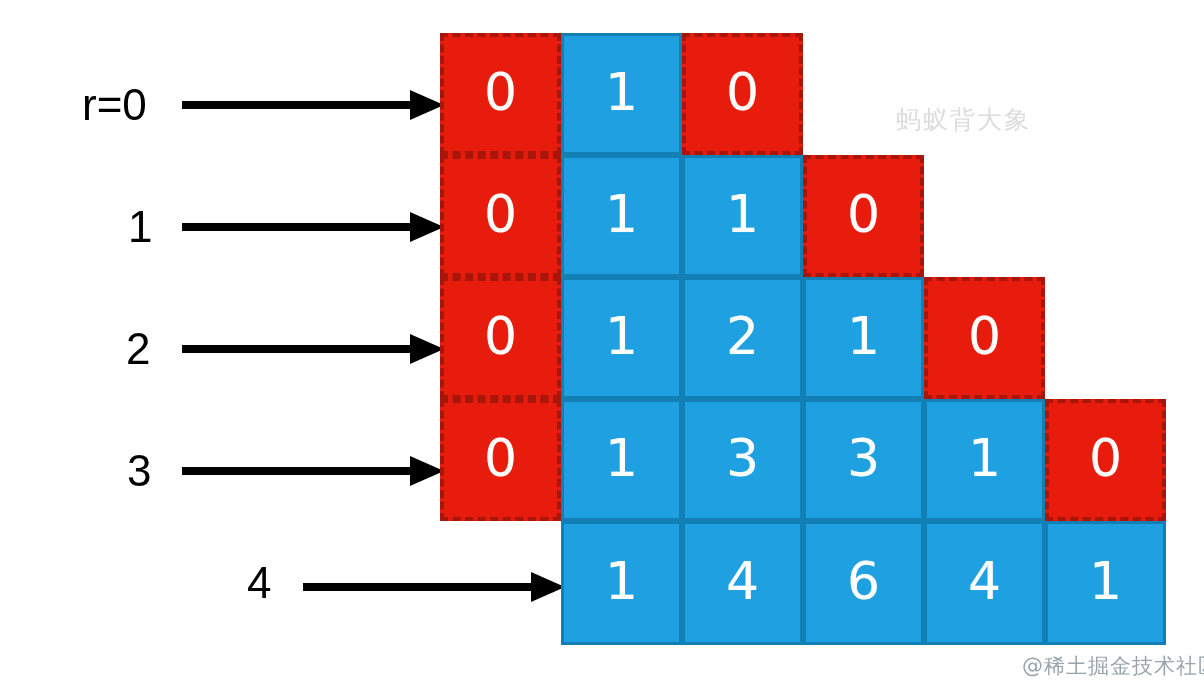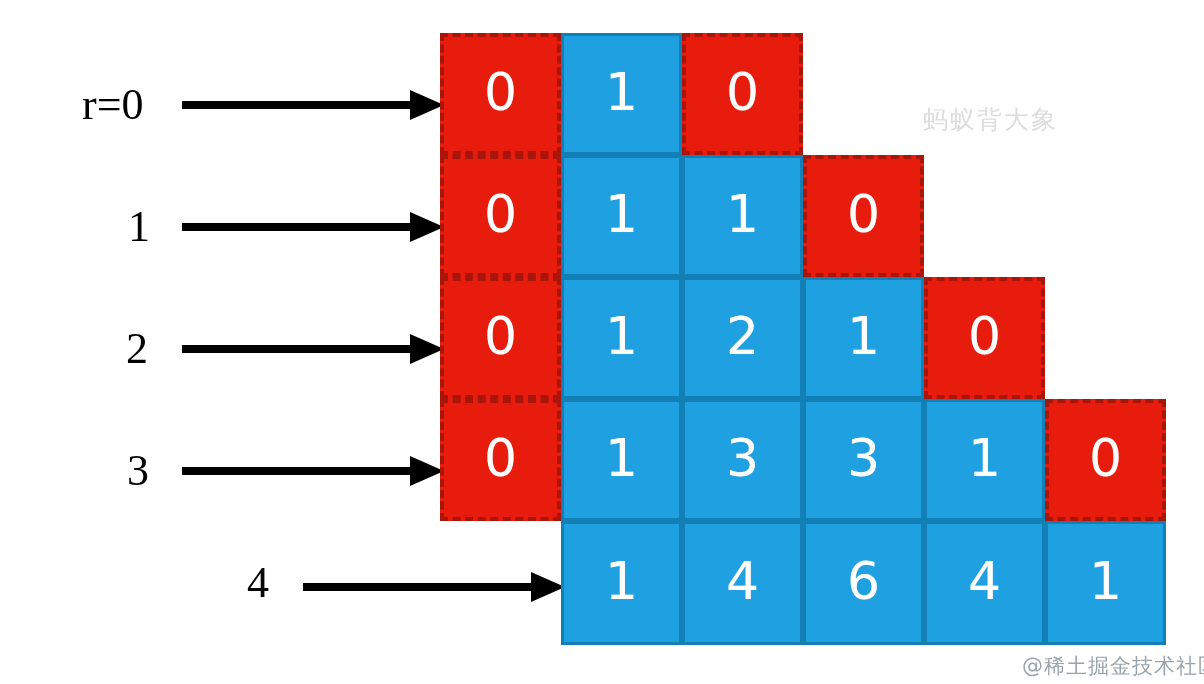--- a/index.html
+++ b/index.html
@@ -47,21 +47,21 @@
     transform: translateY(-2px);
     text-shadow: 0 0 1px rgba(255,255,255,0.25);
   }
 
   
   .rowlabel {
     position: absolute;
     color: #000000;
     font-size: 44px;
     line-height: 1;
-    font-family: Liberation Serif, serif;
+    font-family: Liberation Sans, sans-serif;
     white-space: nowrap;
     user-select: none;
   }
 
   
   .arrow {
     position: absolute;
     height: 34px;
   }
   .arrow svg { display: block; }
@@ -190,16 +190,16 @@
   <div class="cell val" style="left:803px; top:521px; width:121px; height:124px;">
     <span class="num">6</span>
   </div>
   <div class="cell val" style="left:924px; top:521px; width:121px; height:124px;">
     <span class="num">4</span>
   </div>
   <div class="cell val" style="left:1045px; top:521px; width:121px; height:124px;">
     <span class="num">1</span>
   </div>
 
-  <div class="wm-top" style="left:923px; top:103px;">蚂蚁背大象</div>
+  <div class="wm-top" style="left:896px; top:103px;">蚂蚁背大象</div>
   <div class="wm-bottom" style="left:1022px; top:652px;">@稀土掘金技术社区</div>
 
 </div>
 
 </body></html>

